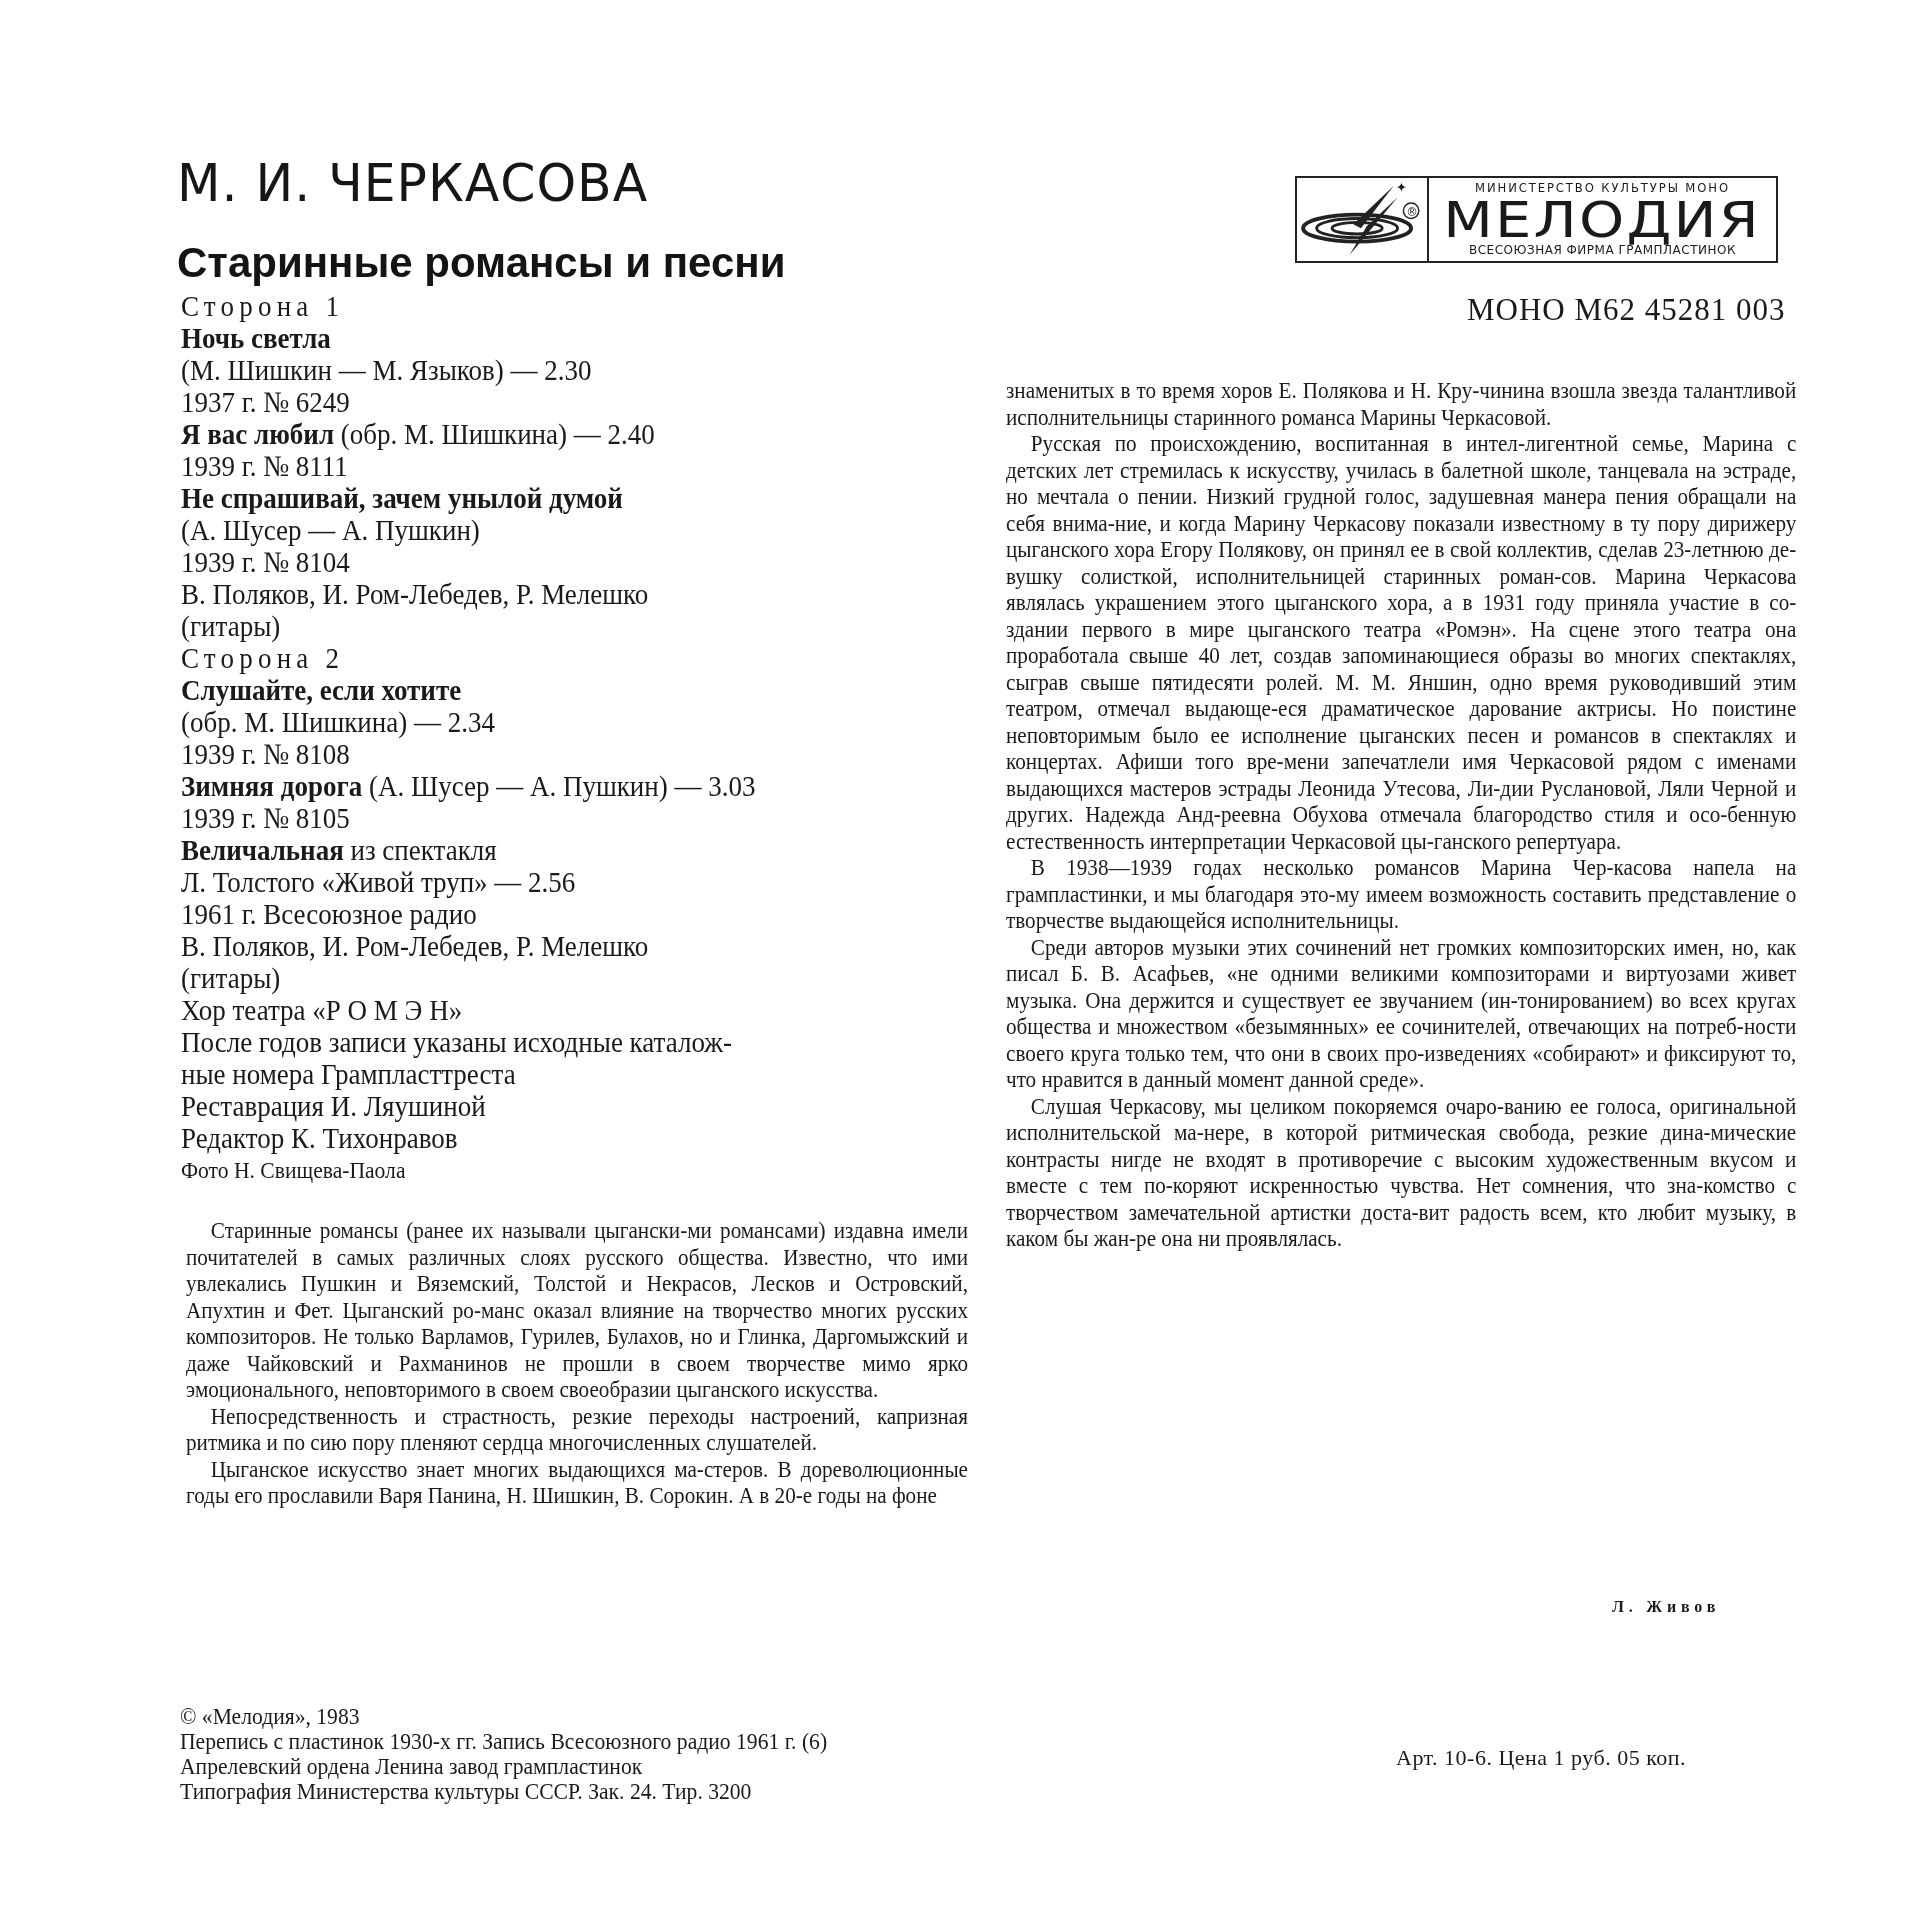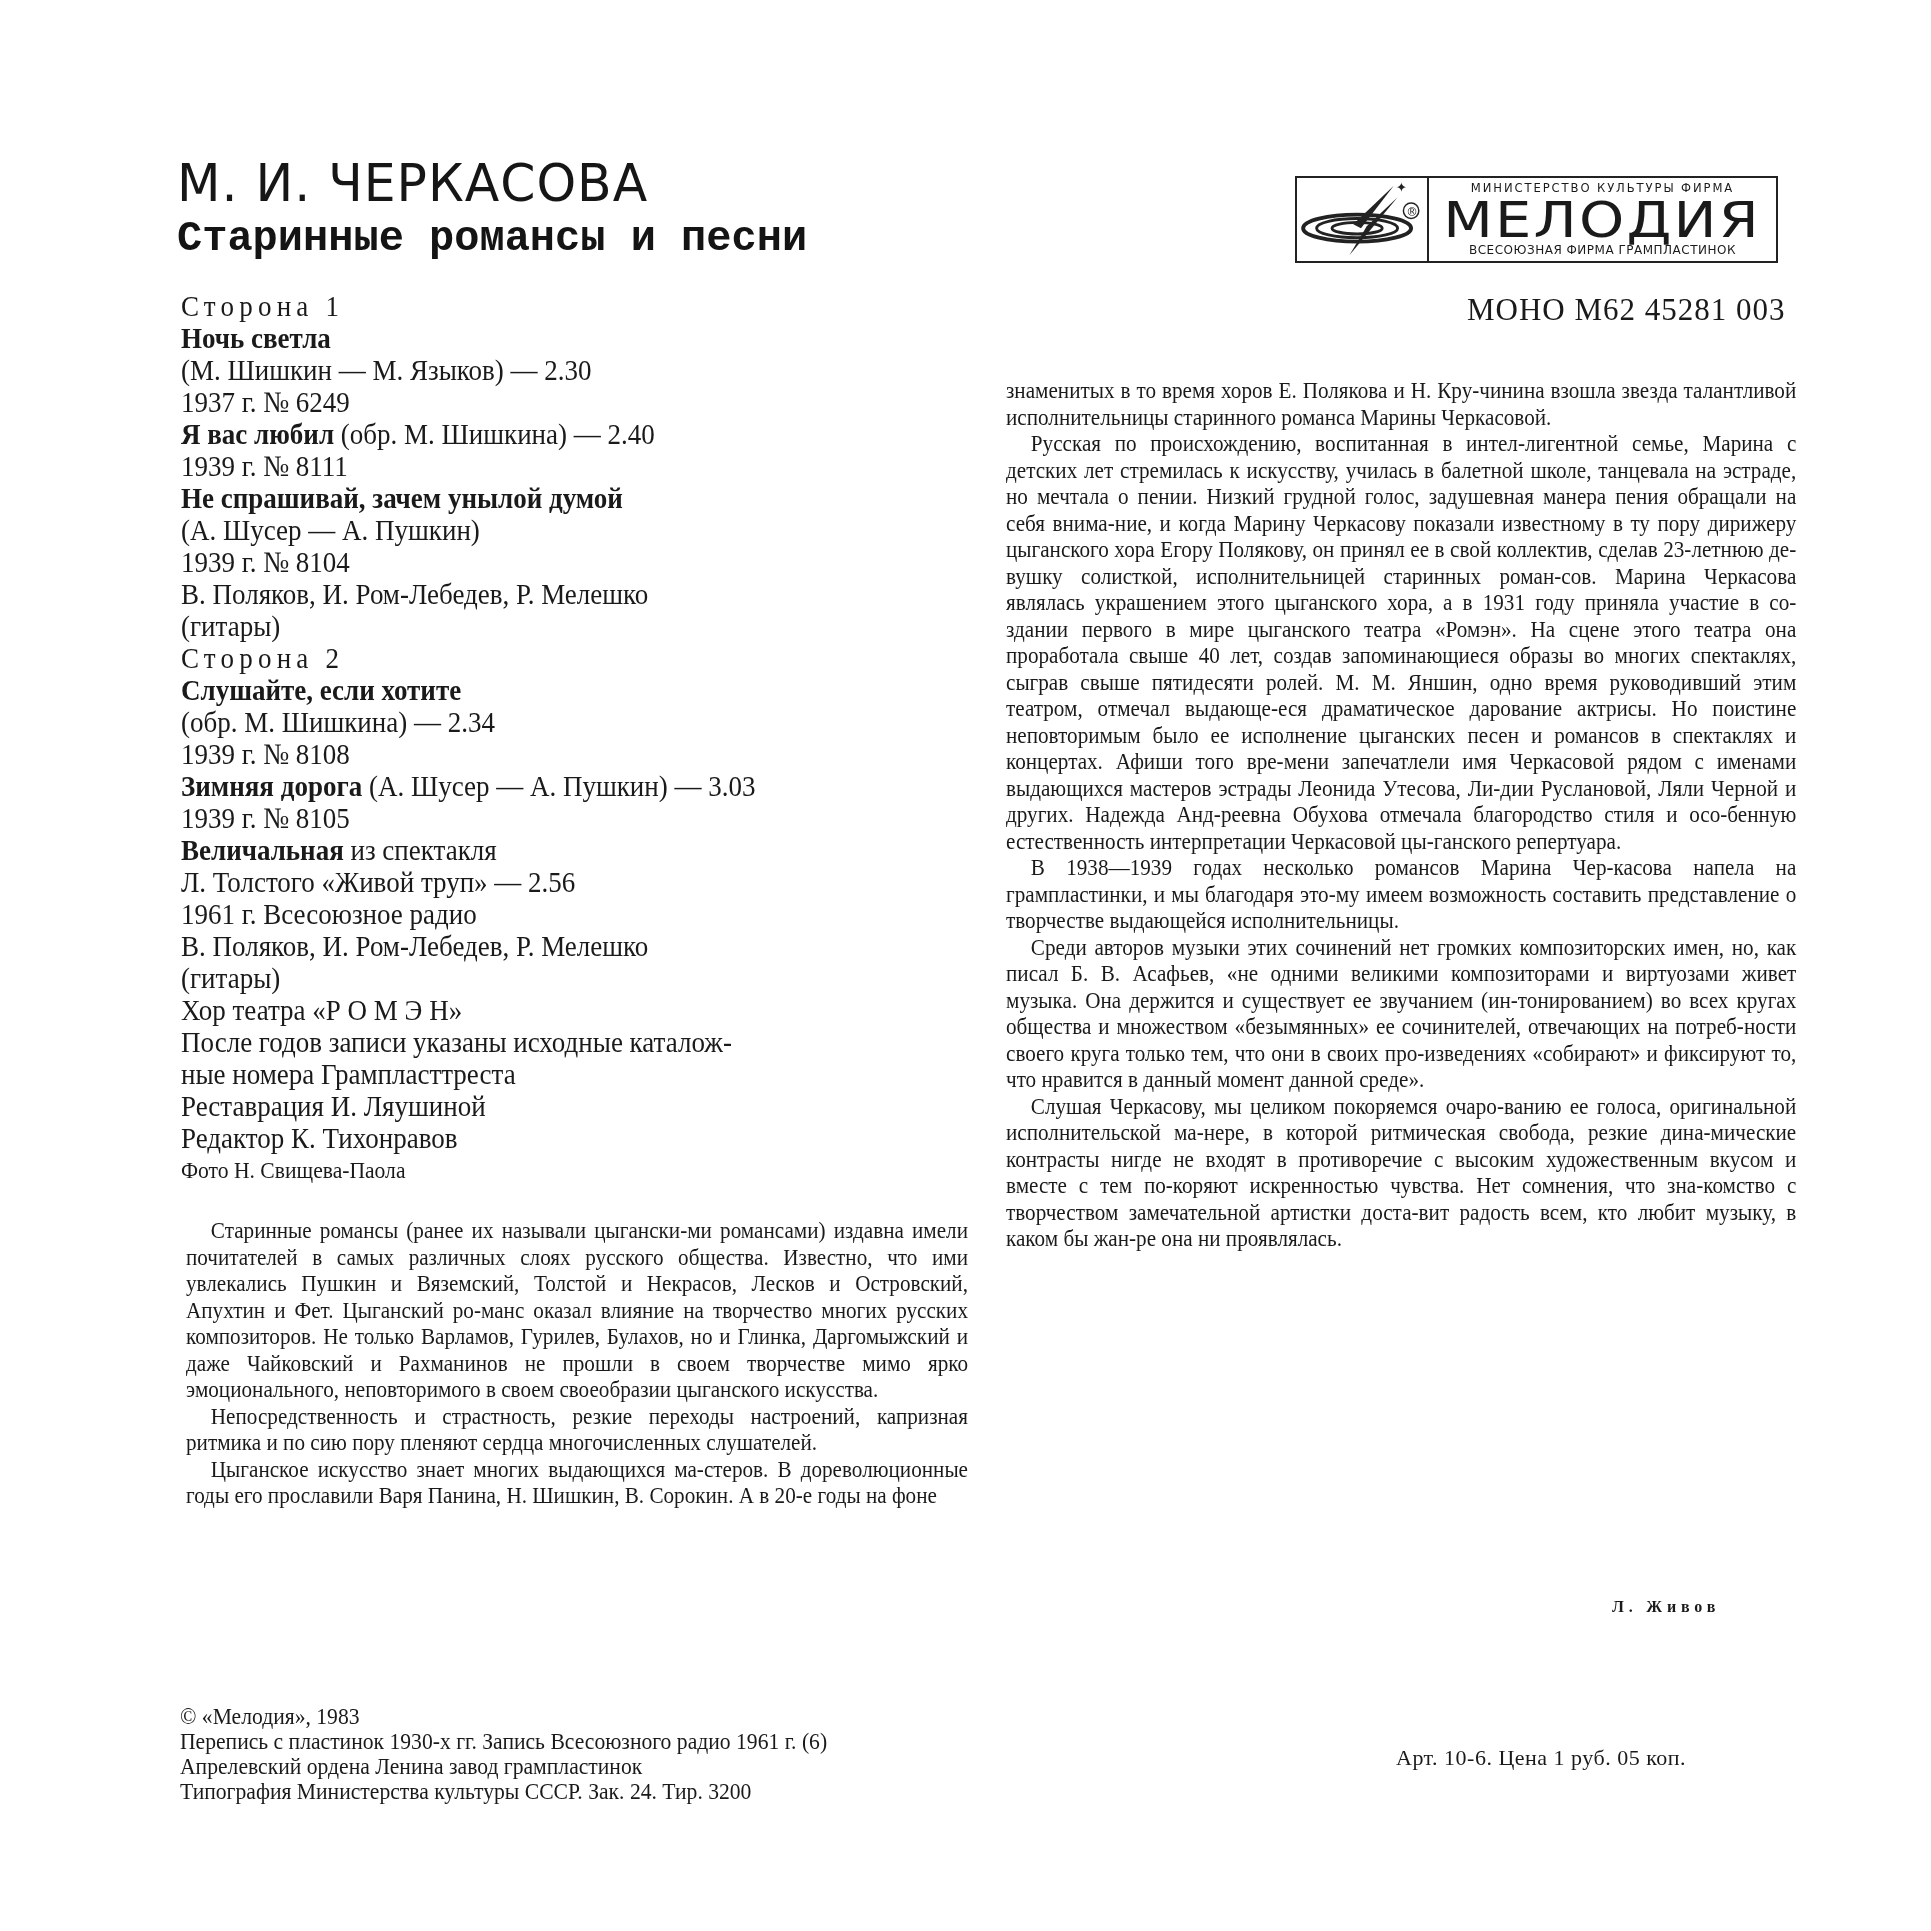--- a/index.html
+++ b/index.html
@@ -8,21 +8,21 @@
     overflow: hidden; color: #1a1a1a;
     font-family: "Liberation Serif", "DejaVu Serif", serif;
   }
   .abs { position: absolute; }
   .artist {
     left: 177px; top: 154px; font-family: "DejaVu Sans", sans-serif;
     font-size: 52px; letter-spacing: 1px; line-height: 58px; color: #161616;
     transform: scaleX(0.97); transform-origin: left;
   }
   .album {
-    left: 177px; top: 212px; font-family: Liberation Mono, monospace;
+    left: 177px; top: 236px; font-family: Liberation Sans, sans-serif;
     font-weight: bold; font-size: 42px; line-height: 54px; color: #141414;
   }
   .tracklist {
     left: 181px; top: 290px; width: 792px; font-size: 30px; line-height: 32px;
     transform: scaleX(0.9); transform-origin: left;
   }
   .tracklist .ln { white-space: nowrap; }
   .tracklist .side { letter-spacing: 5.8px; }
   .tracklist b { font-weight: bold; }
   .tracklist .small { font-size: 24px; }
@@ -62,21 +62,21 @@
       <ellipse cx="62" cy="52" rx="42" ry="10" fill="none" stroke="#222" stroke-width="3"></ellipse>
       <ellipse cx="62" cy="52" rx="26" ry="6" fill="none" stroke="#222" stroke-width="3"></ellipse>
       <path d="M58 48 L100 8 L66 52 Z" fill="#222"></path>
       <path d="M72 50 L104 20 L54 80 Z" fill="#222"></path>
       <text x="102" y="14" font-size="14" fill="#222" font-family="DejaVu Sans, sans-serif">✦</text>
       <circle cx="118" cy="34" r="8" fill="none" stroke="#222" stroke-width="1.5"></circle>
       <text x="113" y="39" font-size="12" fill="#222" font-family="DejaVu Sans, sans-serif">®</text>
     </svg>
   </div>
   <div class="logo-text">
-    <div class="logo-top">МИНИСТЕРСТВО КУЛЬТУРЫ ФИРМА</div>
+    <div class="logo-top">МИНИСТЕРСТВО КУЛЬТУРЫ МОНО</div>
     <div class="logo-main">МЕЛОДИЯ</div>
     <div class="logo-bottom">ВСЕСОЮЗНАЯ ФИРМА ГРАМПЛАСТИНОК</div>
   </div>
 </div>
 <div class="abs catalog">МОНО М62 45281 003</div>
 
 <div class="abs tracklist">
   <div class="ln side">Сторона 1</div>
   <div class="ln"><b>Ночь светла</b></div>
   <div class="ln">(М. Шишкин — М. Языков) — 2.30</div>

